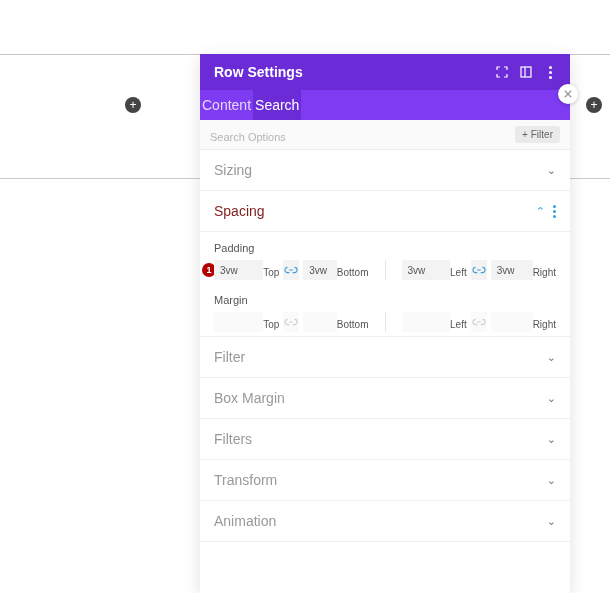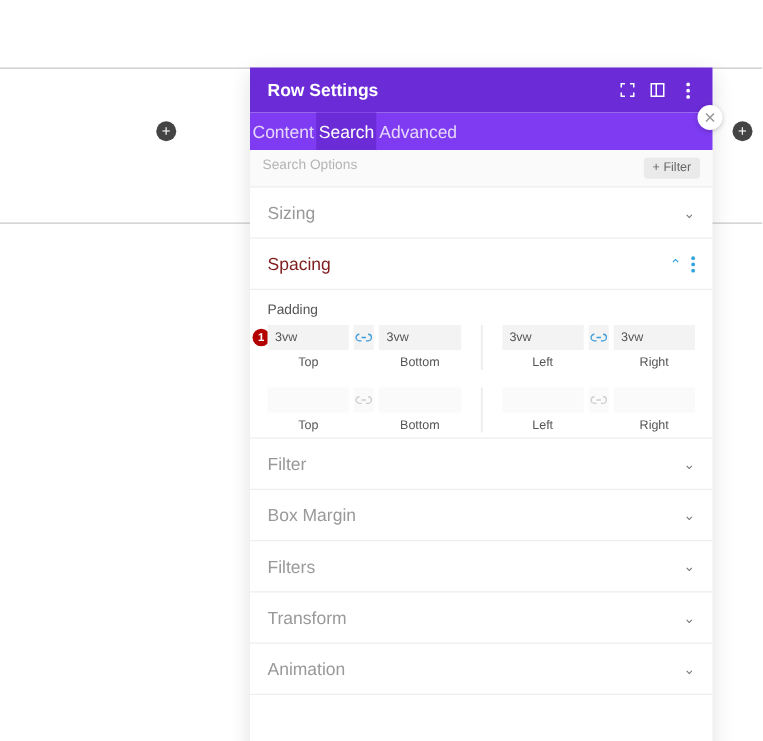--- a/index.html
+++ b/index.html
@@ -36,21 +36,21 @@
     .tab { padding: 7px 2px; font-size: 14px; color: rgba(255,255,255,0.8); cursor: pointer; text-align: center; }
     .tab.active { background: #6b2bd6; color: #fff; }
 
     .option-close {
       position: absolute; right: -8px; top: 30px; width: 20px; height: 20px; border-radius: 50%;
       background: #fff; color: #999; display: flex; align-items: center; justify-content: center;
       font-size: 12px; box-shadow: 0 1px 4px rgba(0,0,0,0.2);
     }
 
     .search-row {
-      display: flex; align-items: flex-start; justify-content: space-between;
+      display: flex; align-items: flex-end; justify-content: space-between;
       padding: 6px 10px; border-bottom: 1px solid #eee; background: #fafafa;
     }
     .search-label { color: #b5b5b5; font-size: 11px; }
     .filter-btn {
       display: flex; align-items: center; gap: 3px; font-size: 10px;
       color: #666; background: #eaeaea; padding: 3px 7px; border-radius: 3px;
     }
 
     .section {
       display: flex; align-items: center; justify-content: space-between;
@@ -60,21 +60,21 @@
     .section-title { font-size: 14px; font-weight: 500; }
     .section.open .section-title { color: #7f1d1d; }
     .section-toggle { font-size: 11px; color: #777; }
     .section.open .section-toggle { color: #2ea3dc; }
 
     .spacing-body { padding: 10px 14px 4px; border-bottom: 1px solid #eee; }
     .field-label { font-size: 11px; color: #555; margin-bottom: 6px; }
 
     .pair-row { display: flex; gap: 16px; }
     .pair { flex: 1; display: flex; gap: 4px; position: relative; }
-    .val-col { flex: 1; display: flex; flex-direction: column; align-items: center; }
+    .val-col { flex: 1; display: flex; flex-direction: row; align-items: center; }
     .val-input {
       width: 100%; height: 20px; border: none; background: #f3f3f3;
       font-size: 10px; color: #555; padding: 0 6px;
     }
     .val-input.empty { background: #fafafa; }
     .val-sublabel { font-size: 10px; color: #555; margin-top: 5px; }
     .link-icon {
       width: 16px; height: 20px; display: flex; align-items: center; justify-content: center;
       background: #f3f3f3; color: #3a9cdc; font-size: 10px;
     }
@@ -129,21 +129,20 @@
               <span></span>
               <span></span>
             </span>
         </span>
       </div>
     </div>
 
     <div class="tabs">
       <div class="tab">Content</div>
       <div class="tab active">Search</div>
-      <div class="tab">Advanced</div>
     </div>
 
     <div class="option-close">
       <svg viewBox="0 0 10 10" width="8" height="8" stroke="#999" stroke-width="1.6">
           <line x1="1" y1="1" x2="9" y2="9"></line>
           <line x1="9" y1="1" x2="1" y2="9"></line>
         </svg>
     </div>
 
     <div class="search-row">
@@ -205,20 +204,21 @@
               </svg>
           </div>
           <div class="val-col">
             <input class="val-input" value="3vw" style="">
             <span class="val-sublabel">Right</span>
           </div>
         </div>
       </div>
 
       <div class="margin-block">
+        <div class="field-label">Margin</div>
         <div class="pair-row">
           <div class="pair">
             <div class="val-col">
               <input class="val-input empty" value="" style="">
               <span class="val-sublabel">Top</span>
             </div>
             <div class="link-icon off">
               <svg viewBox="0 0 16 8" width="14" height="8" stroke="#ccc" stroke-width="1.2" fill="none">
                   <path d="M6 4 L10 4 M4 1 A3 3 0 0 0 4 7 L6 7 M12 1 A3 3 0 0 1 12 7 L10 7"></path>
                 </svg>

